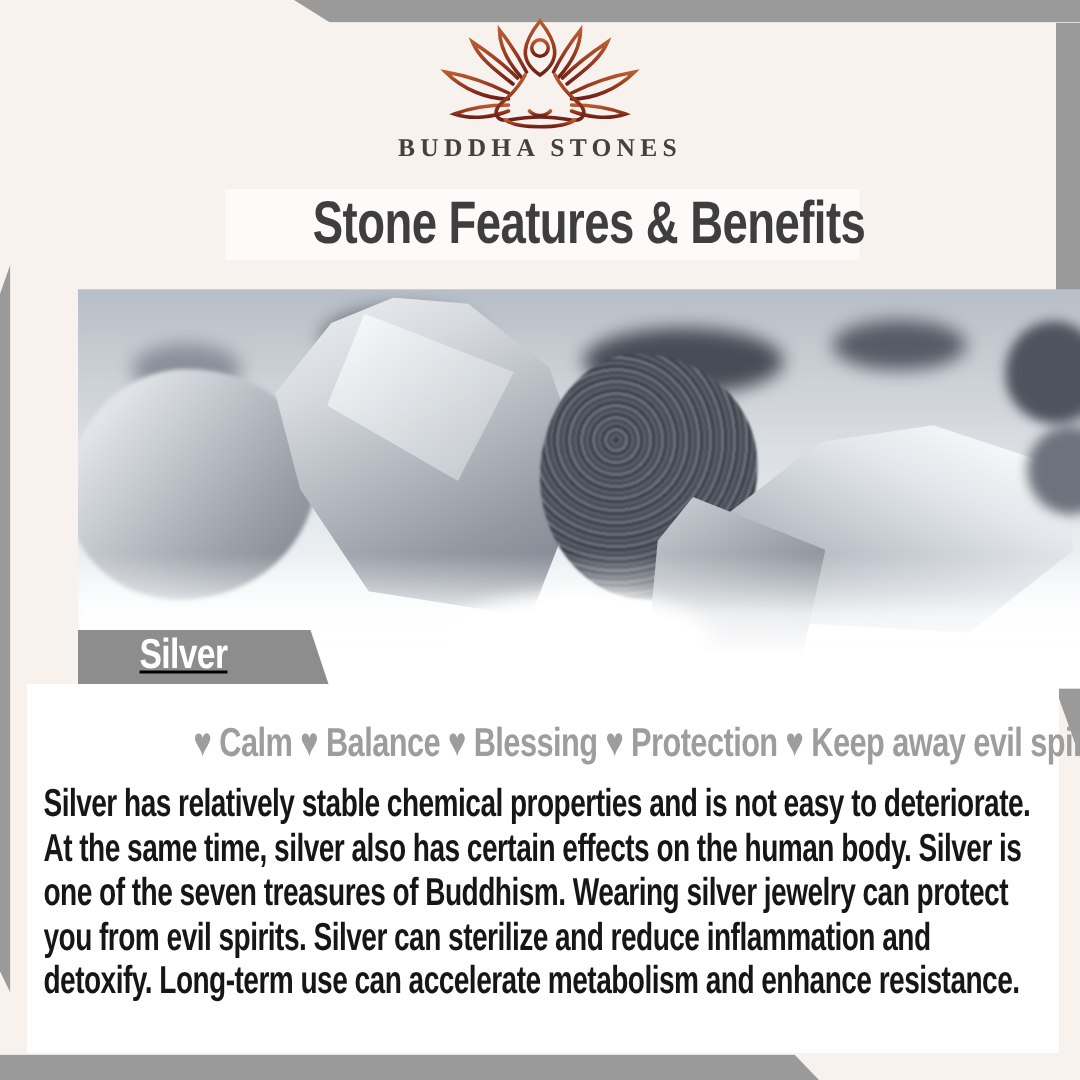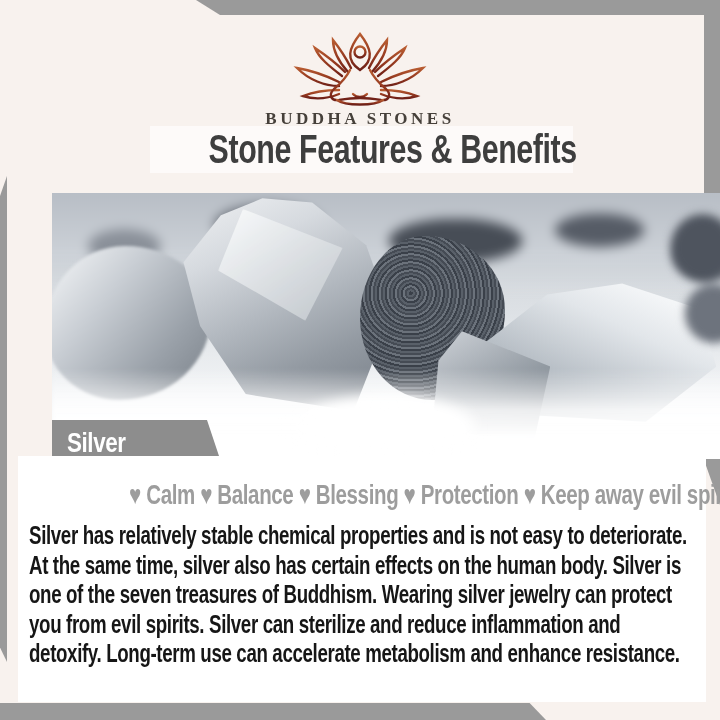--- a/index.html
+++ b/index.html
@@ -11,21 +11,21 @@
   .accent-top{left:196px;top:0;width:524px;height:15px;
     clip-path:polygon(0 0,100% 0,100% 100%,24px 100%);}
   .accent-right{left:704px;top:15px;width:16px;height:490px;
     clip-path:polygon(0 0,100% 0,100% 100%,0 90.8%);}
   .accent-left{left:0;top:176px;width:7px;height:486px;
     clip-path:polygon(100% 0,100% 100%,0 97%,0 4.1%);}
   .accent-bottom{left:0;top:703px;width:546px;height:17px;
     clip-path:polygon(0 0,97% 0,100% 100%,0 100%);}
 
   
-  .brand{position:absolute;left:0;top:28px;width:720px;text-align:center;}
+  .brand{position:absolute;left:0;top:8px;width:720px;text-align:center;}
   .brand svg{display:block;margin:0 auto;}
   .brand-name{margin-top:1px;font-family:"Liberation Serif",serif;font-size:17px;
     font-weight:600;letter-spacing:3.5px;color:#46403a;}
 
   
   .banner{position:absolute;left:150px;top:126px;width:423px;height:47px;
     background:#fdfaf9;display:flex;align-items:center;justify-content:flex-start;}
   .banner-text{font-size:40px;font-weight:bold;color:#3e3e3e;white-space:nowrap;
     display:inline-block;transform-origin:center top;letter-spacing:-0.5px;}
 
@@ -63,22 +63,22 @@
   .ph-frdark{right:-2%;top:4%;width:16%;height:55%;filter:blur(4px);
     background:
       radial-gradient(50% 40% at 50% 30%,#4e545e 0 55%,transparent 60%),
       radial-gradient(45% 35% at 60% 75%,#6d737d 0 55%,transparent 60%);}
   .ph-fog{left:0;bottom:0;width:100%;height:34%;filter:blur(2px);
     background:linear-gradient(0deg,#ffffff 25%,rgba(255,255,255,.85) 55%,rgba(255,255,255,0) 100%);}
   .ph-fog2{left:28%;bottom:-6%;width:40%;height:36%;filter:blur(6px);
     background:radial-gradient(50% 50% at 50% 50%,#ffffff 0 60%,transparent 70%);}
 
   .stone-label{position:absolute;left:0;bottom:0;width:168px;height:39px;background:#8d8d8d;
-    clip-path:polygon(0 0,155px 0,168px 100%,0 100%);display:flex;align-items:flex-end;
-    padding-left:15px;box-sizing:border-box;}
+    clip-path:polygon(0 0,155px 0,168px 100%,0 100%);display:flex;align-items:flex-start;
+    padding-left:41px;box-sizing:border-box;text-decoration:underline;}
   .stone-label span{color:#ffffff;font-size:28px;font-weight:bold;white-space:nowrap;
     display:inline-block;transform-origin:left center;letter-spacing:-0.5px;}
 
   
   .card{position:absolute;left:18px;top:456px;width:688px;height:246px;background:#ffffff;
     box-sizing:border-box;padding:24px 10px 0 11px;}
   .tagline-wrap{text-align:center;margin-bottom:10px;}
   .tagline{font-size:27px;font-weight:bold;color:#9d9d9d;white-space:nowrap;
     display:inline-block;transform-origin:center top;letter-spacing:-0.5px;}
   .para{transform-origin:left top;color:#161616;}

